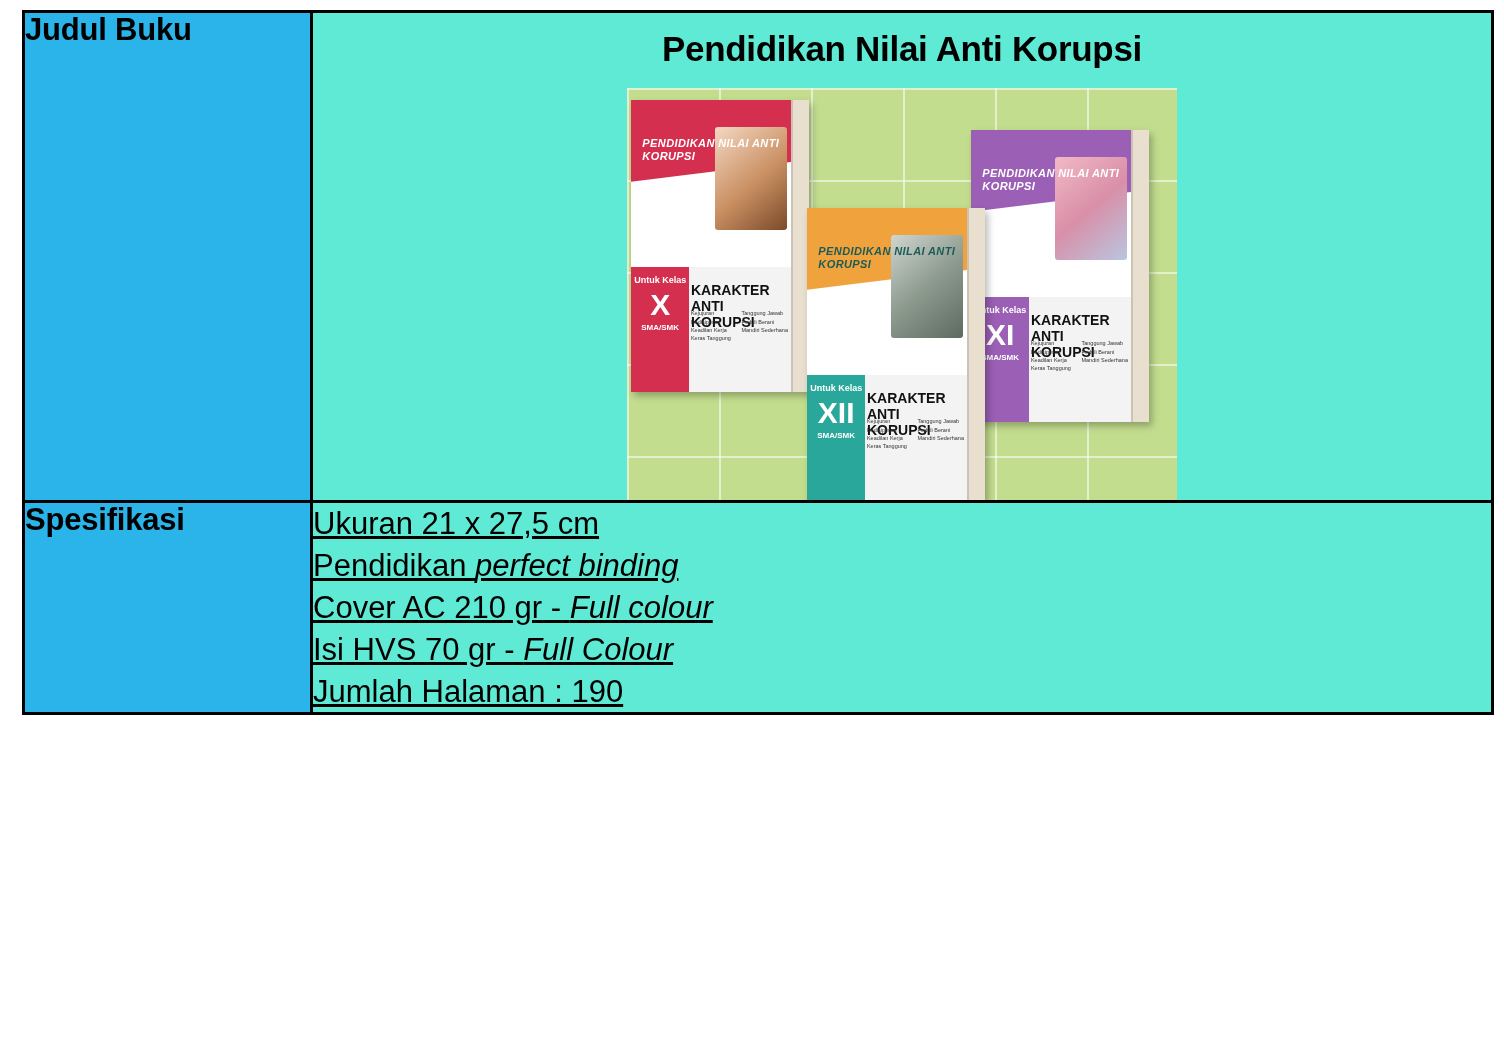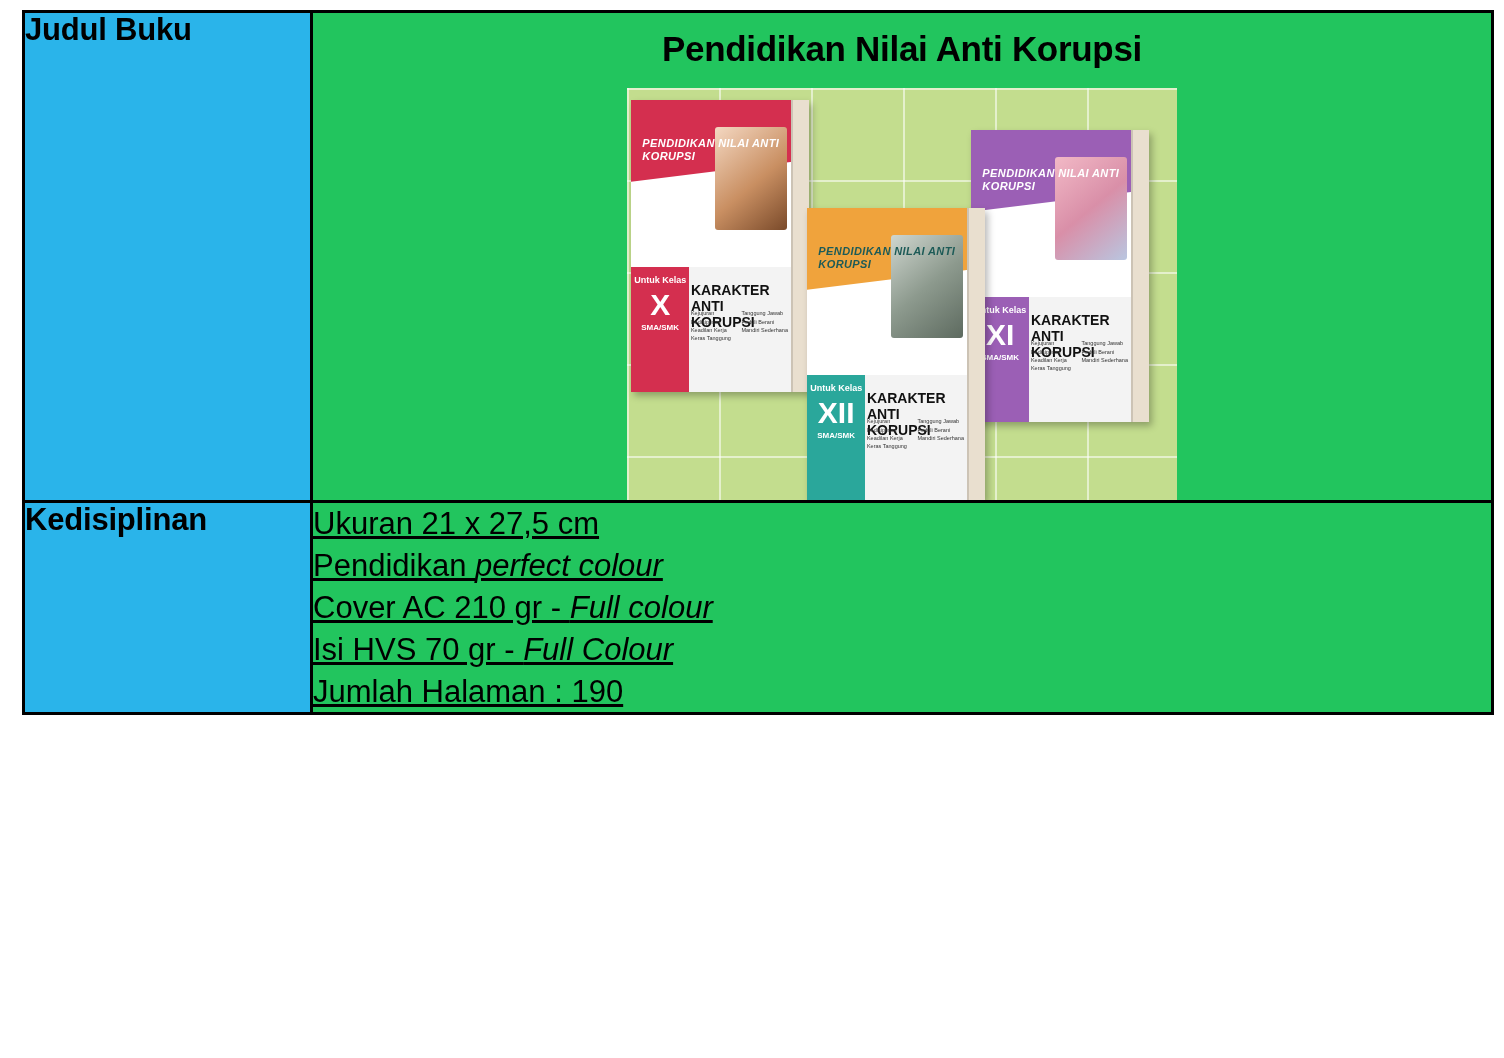--- a/index.html
+++ b/index.html
@@ -35,21 +35,21 @@
   td.label-cell {
     width: 288px;
     background: #2ab4ea;
     font-weight: bold;
     font-size: 31px;
     padding: 10px 0 10px 14px;
     line-height: 1.1;
     letter-spacing: -0.2px;
   }
   td.value-cell {
-    background: #22c55e;
+    background: #5eead4;
     font-size: 31px;
     padding: 14px 0 12px 22px;
     line-height: 1.35;
   }
   
   td.title-cell {
     padding: 0;
   }
   .title-wrap {
     text-align: center;
@@ -267,27 +267,27 @@
               </div>
               <div class="spine"></div>
             </div>
           </div>
         </td>
       </tr>
 
 
 
       <tr>
-        <td class="label-cell">Kedisiplinan</td>
+        <td class="label-cell">Spesifikasi</td>
         <td class="value-cell">
           <span class="val-line">
             <span>Ukuran 21 x 27,5 cm</span><em class="it"></em>
           </span>
           <span class="val-line">
-            <span>Pendidikan </span><em class="it">perfect colour</em>
+            <span>Pendidikan </span><em class="it">perfect binding</em>
           </span>
           <span class="val-line">
             <span>Cover AC 210 gr - </span><em class="it">Full colour</em>
           </span>
           <span class="val-line">
             <span>Isi HVS 70 gr - </span><em class="it">Full Colour</em>
           </span>
           <span class="val-line">
             <span>Jumlah Halaman : 190</span><em class="it"></em>
           </span>

